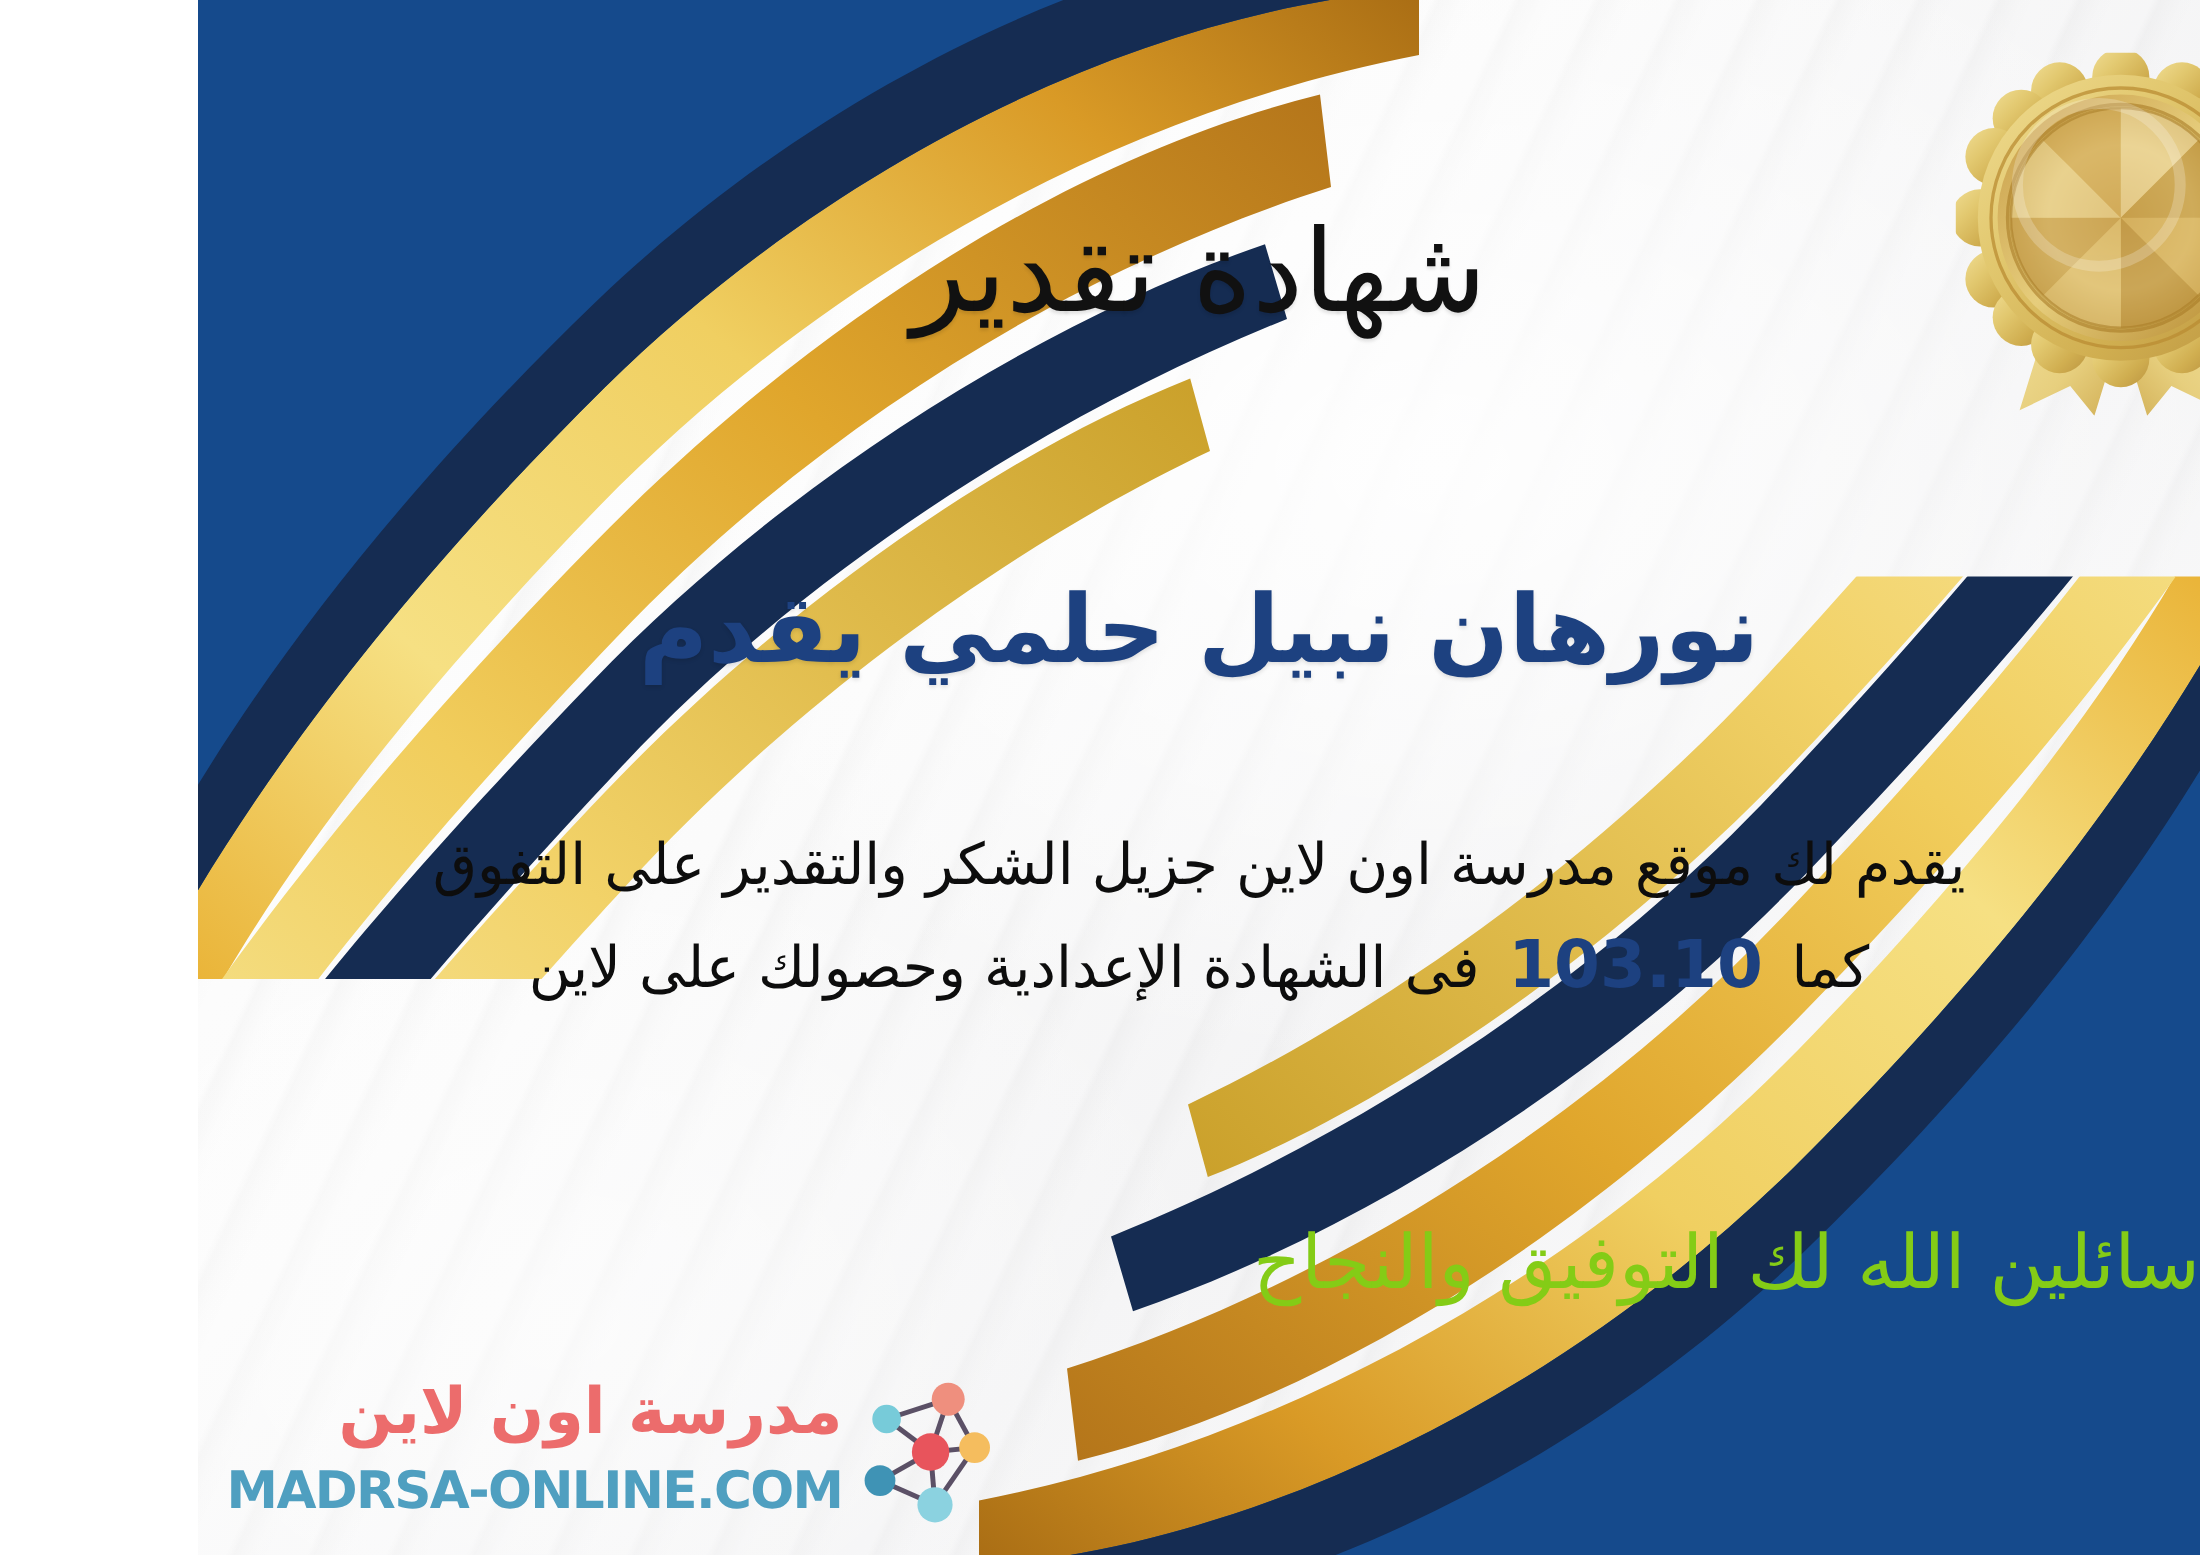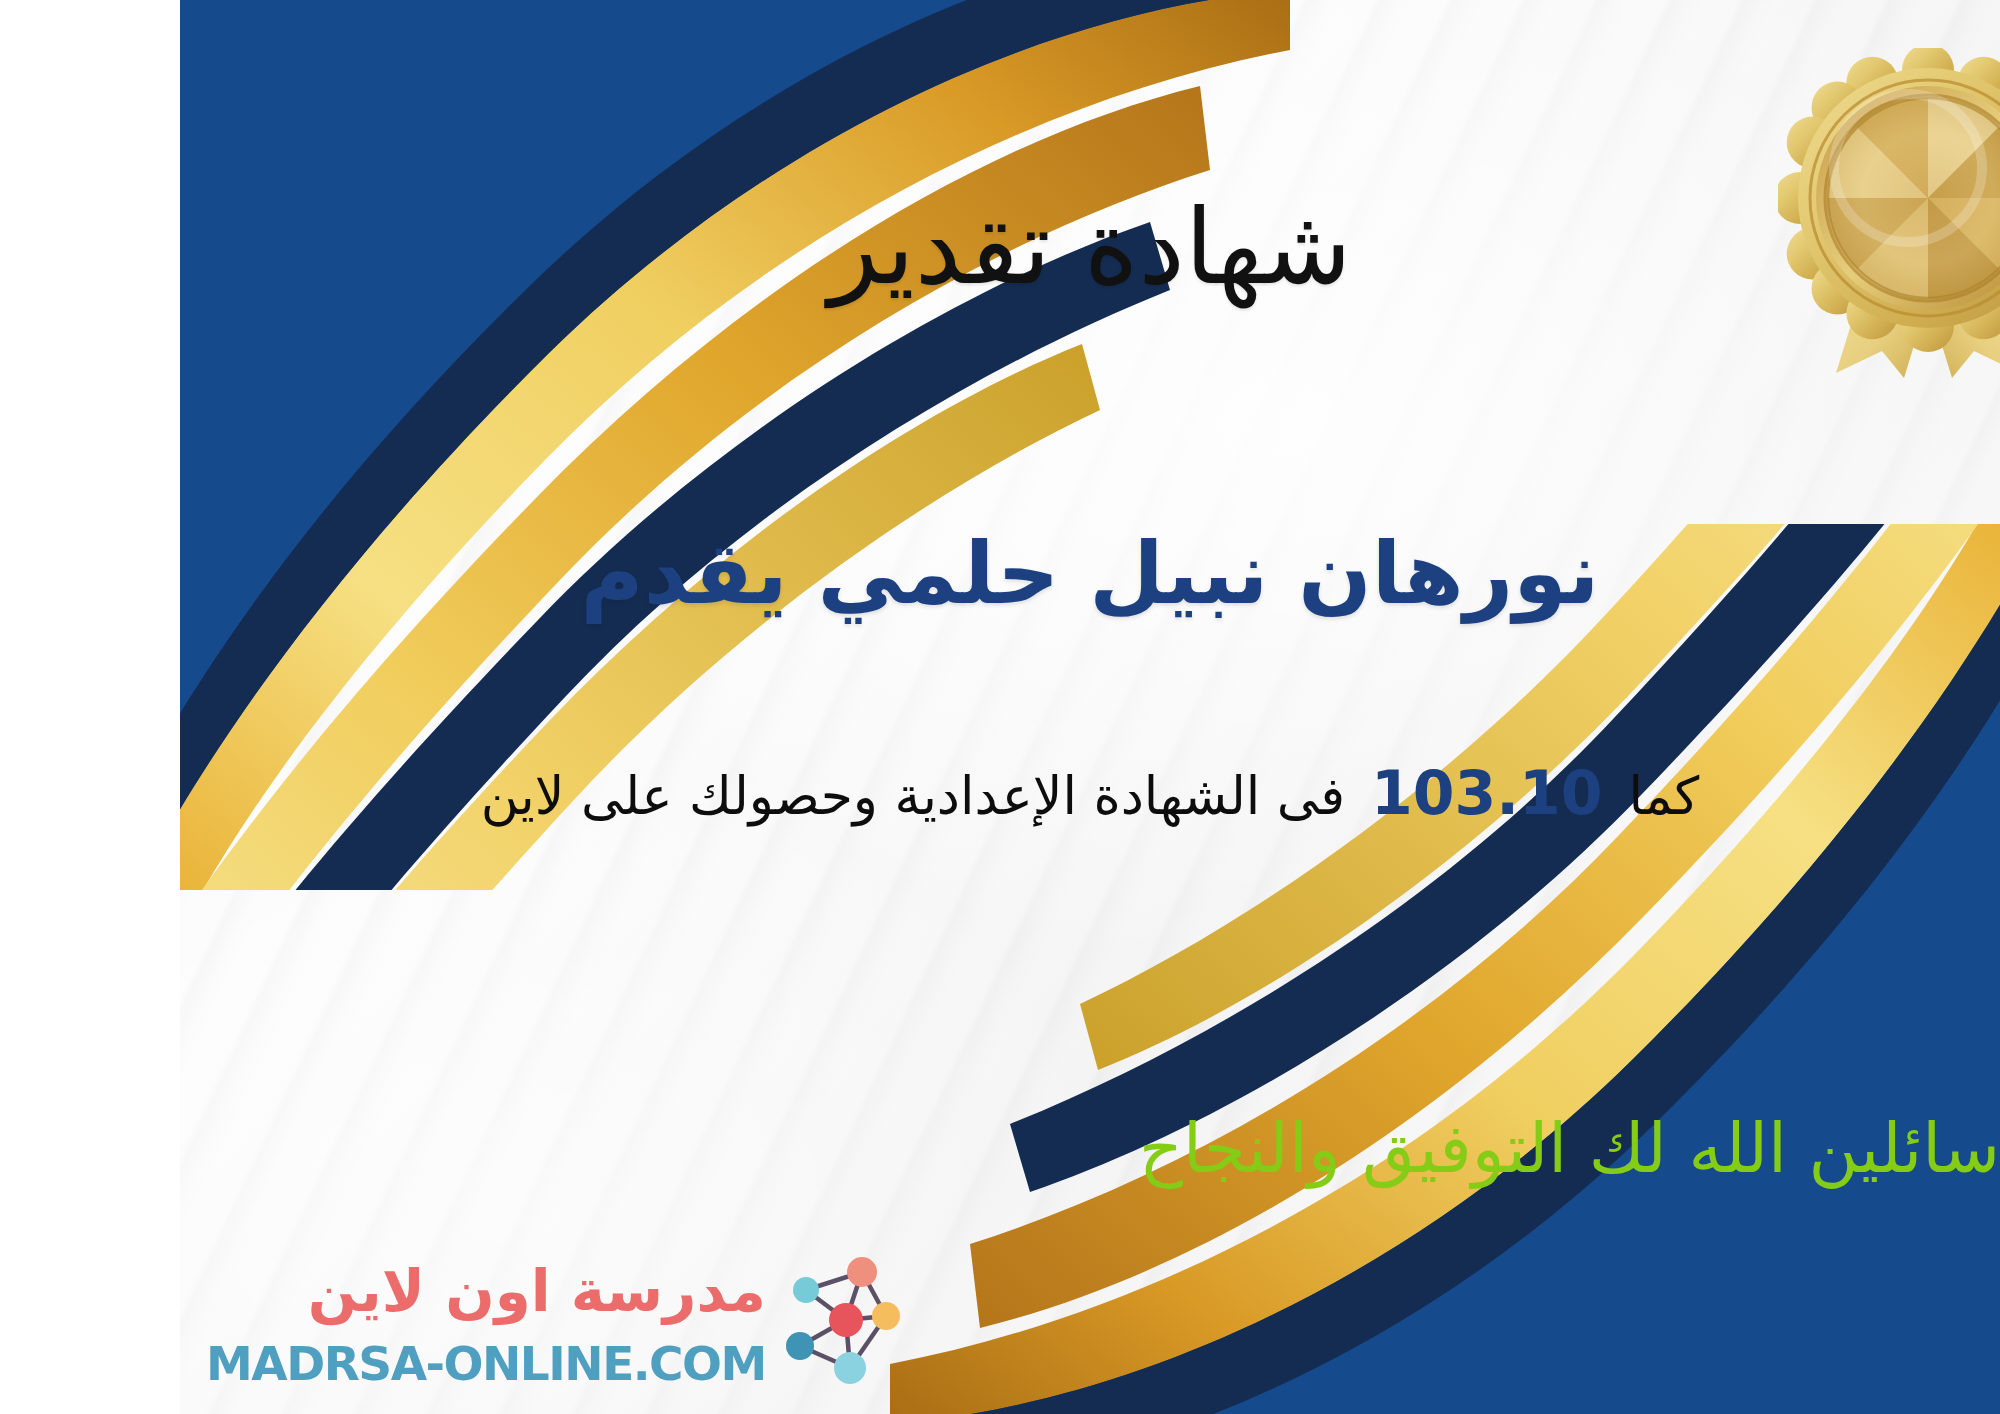--- a/index.html
+++ b/index.html
@@ -111,21 +111,21 @@
     position:absolute;
     top:1098px;left:0;right:0;
     font-size:68px;
     color:#84cc16;
     line-height:1.5;
     white-space:nowrap;
     text-align:right;
   }
   #logo-wrap{
     position:absolute;left:26px;bottom:20px;
-    display:flex;align-items:center;direction:rtl;
+    display:flex;align-items:flex-start;direction:rtl;
     gap:10px;
   }
   #logo-text{
     display:flex;flex-direction:column;align-items:flex-start;
     line-height:1;
   }
   #logo-arabic{
     font-size:58px;font-weight:700;color:#ec6c6c;
     direction:rtl;letter-spacing:-1px;
   }
@@ -296,20 +296,21 @@
     </g>
   </svg>
 
   <div class="content">
 
     <h1 id="title">شهادة تقدير</h1>
 
     <div id="student-name">نورهان نبيل حلمي يقدم</div>
 
     <div id="body-text">
+      <span class="line l1">يقدم لك موقع مدرسة اون لاين جزيل الشكر  والتقدير على التفوق</span>
       <span class="line l2"><span>كما</span><span class="grade">103.10</span><span>فى الشهادة الإعدادية وحصولك على لاين</span></span>
     </div>
 
     <div id="closing-line">سائلين الله لك التوفيق  والنجاح</div>
   </div>
 
   <div id="logo-wrap">
     <svg width="128" height="140" viewBox="0 0 128 140" aria-hidden="true">
       <g stroke="#4b3f57" stroke-width="4.5" fill="none" opacity="0.9">
         <line x1="30" y1="36" x2="86" y2="18"></line>

